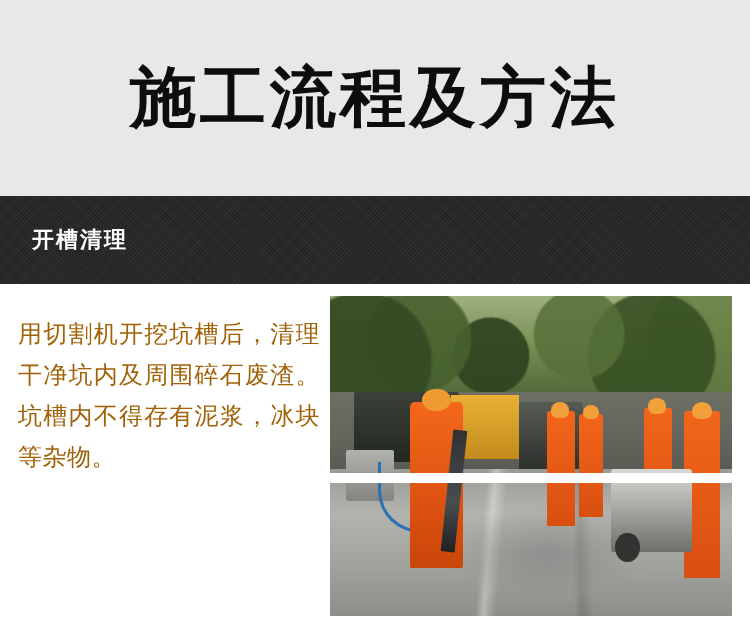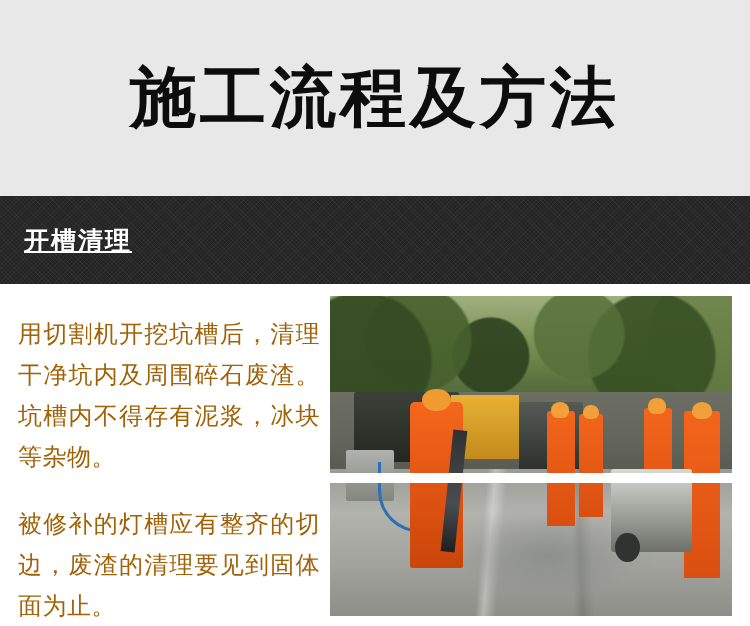--- a/index.html
+++ b/index.html
@@ -43,27 +43,26 @@
     width: 750px;
     height: 88px;
     background:
       repeating-linear-gradient(45deg, rgba(255,255,255,0.035) 0px, rgba(255,255,255,0.035) 1px, rgba(0,0,0,0) 1px, rgba(0,0,0,0) 3px),
       repeating-linear-gradient(-45deg, rgba(255,255,255,0.03) 0px, rgba(255,255,255,0.03) 1px, rgba(0,0,0,0) 1px, rgba(0,0,0,0) 3px),
       #242424;
     display: flex;
     align-items: center;
   }
   .section-bar .section-title {
-    margin-left: 24px;
-    font-size: 25px;
+    margin-left: 32px;
+    font-size: 22px;
     font-weight: bold;
     color: #ffffff;
     letter-spacing: 2px;
     line-height: 1;
-    text-decoration: underline;
   }
 
   
   .content {
     position: relative;
     width: 750px;
     height: 342px;
     background: #ffffff;
     display: flex;
     padding: 22px 0 0 0;
@@ -212,21 +211,20 @@
   </div>
 
   <div class="section-bar">
     <div class="section-title">开槽清理</div>
   </div>
 
   <div class="content">
 
     <div class="text-col">
       <p>用切割机开挖坑槽后，清理干净坑内及周围碎石废渣。坑槽内不得存有泥浆，冰块等杂物。</p>
-      <p>被修补的灯槽应有整齐的切边，废渣的清理要见到固体面为止。</p>
     </div>
 
     <div class="photo-col">
       <div class="photo">
         <div class="ph-sky"></div>
         <div class="ph-trees"></div>
         <div class="ph-mid"></div>
         <div class="ph-truck"></div>
         <div class="ph-truck2"></div>
         <div class="ph-roller"></div>

